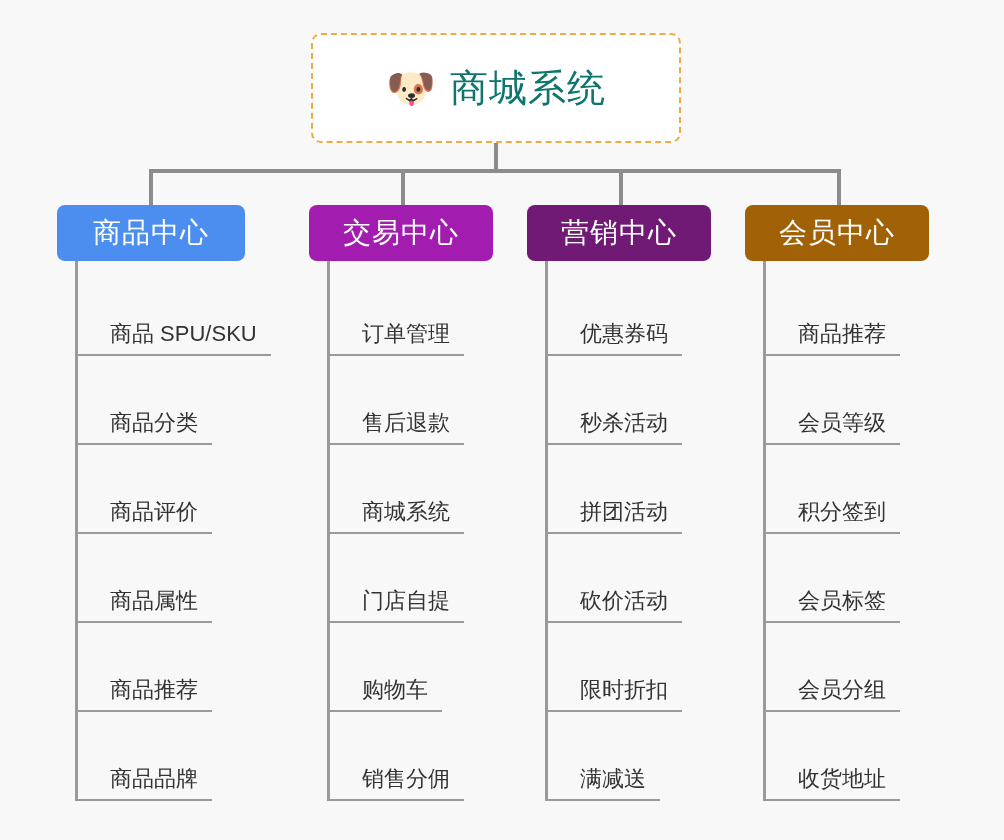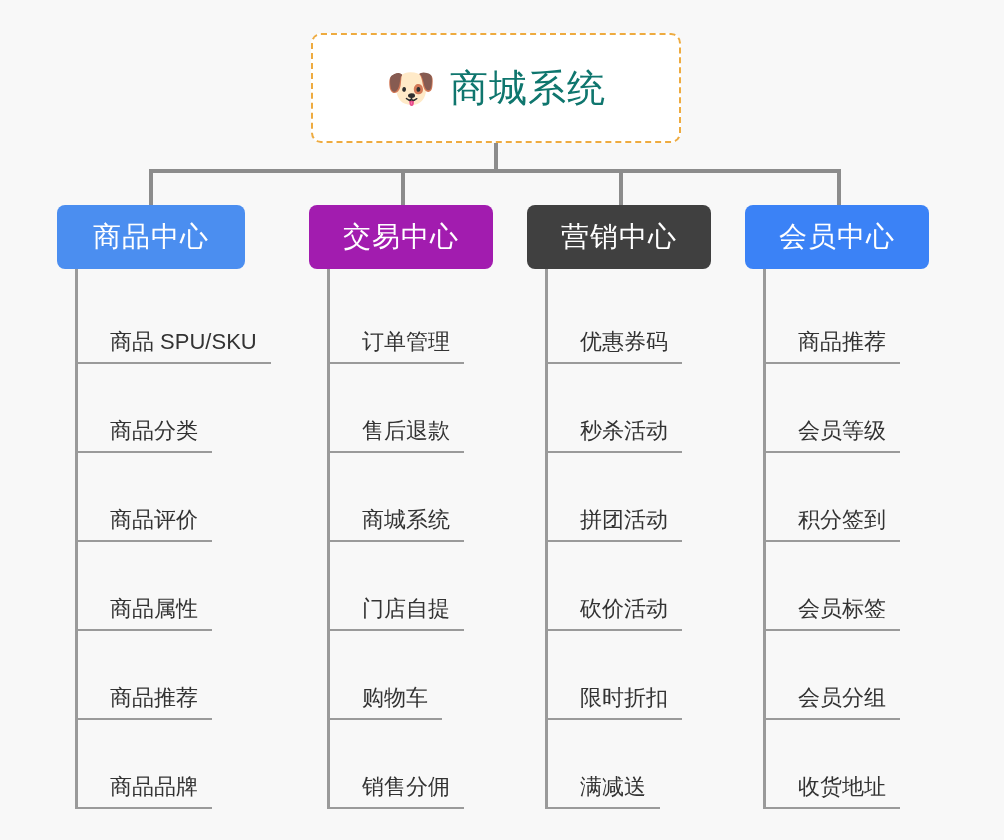--- a/index.html
+++ b/index.html
@@ -77,34 +77,34 @@
   .column {
     position: absolute;
     top: 205px;
   }
   .col-0 { left: 57px;  width: 188px; }
   .col-1 { left: 309px; width: 184px; }
   .col-2 { left: 527px; width: 184px; }
   .col-3 { left: 745px; width: 184px; }
 
   .cat-header {
-    height: 64px;
+    height: 56px;
     border-radius: 8px;
     display: flex;
     align-items: center;
     justify-content: center;
     color: #ffffff;
     font-size: 28px;
     letter-spacing: 1px;
     white-space: nowrap;
   }
   .cat-0 .cat-header { background: #4b8ef0; }
   .cat-1 .cat-header { background: #a21caf; }
-  .cat-2 .cat-header { background: #404040; }
-  .cat-3 .cat-header { background: #3b82f6; }
+  .cat-2 .cat-header { background: #701a75; }
+  .cat-3 .cat-header { background: #a16207; }
 
   
   .leaf-list {
     position: relative;
     margin-left: 18px;
     border-left: 3px solid #9a9a9a;
     padding-top: 6px;
     text-align: center;
   }
   .leaf-item {

